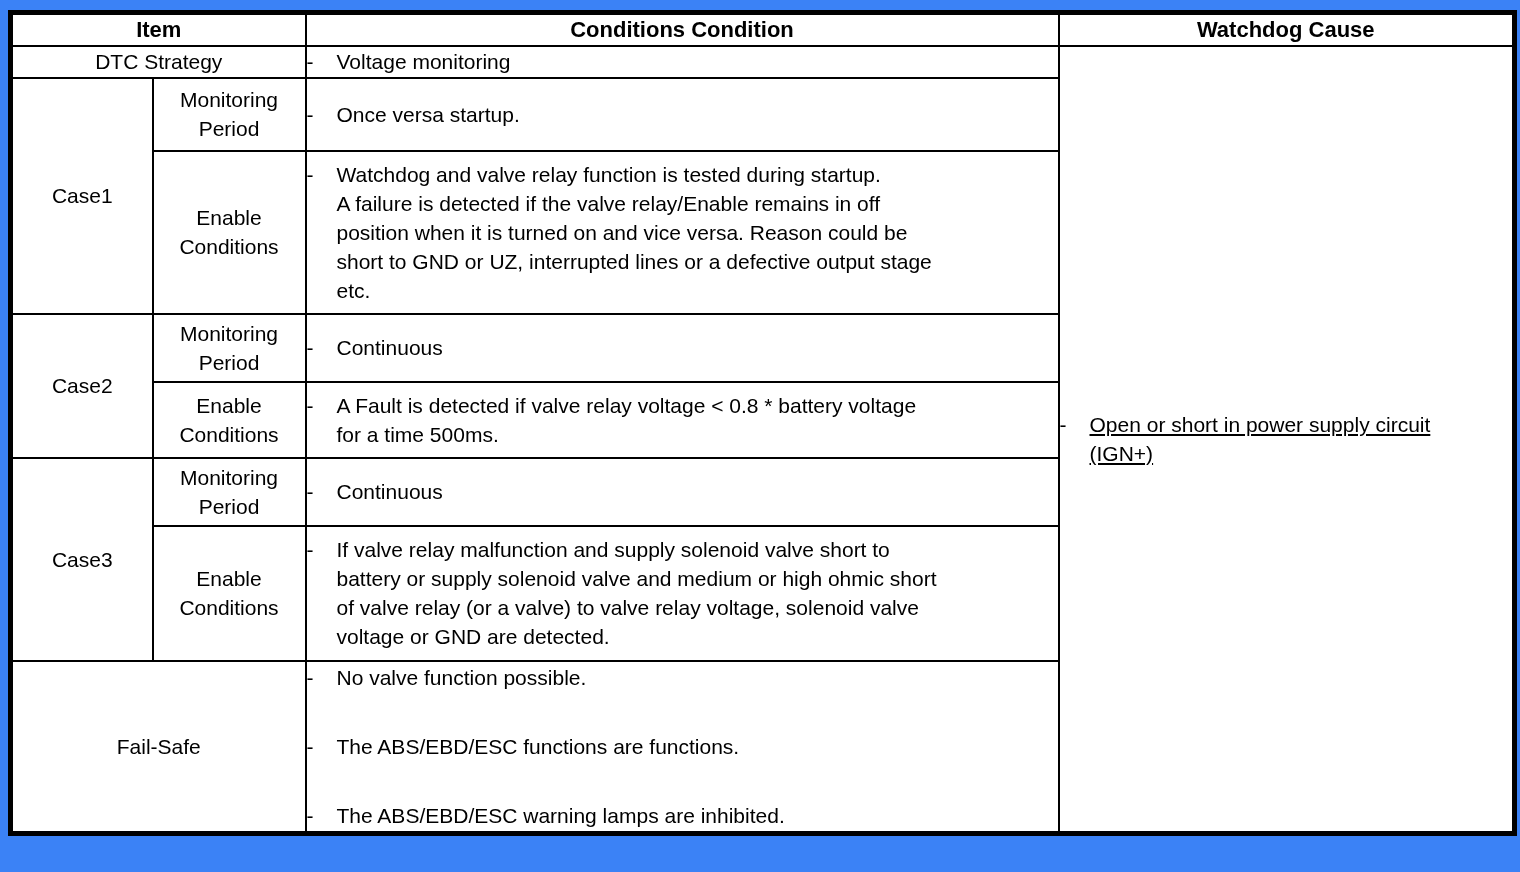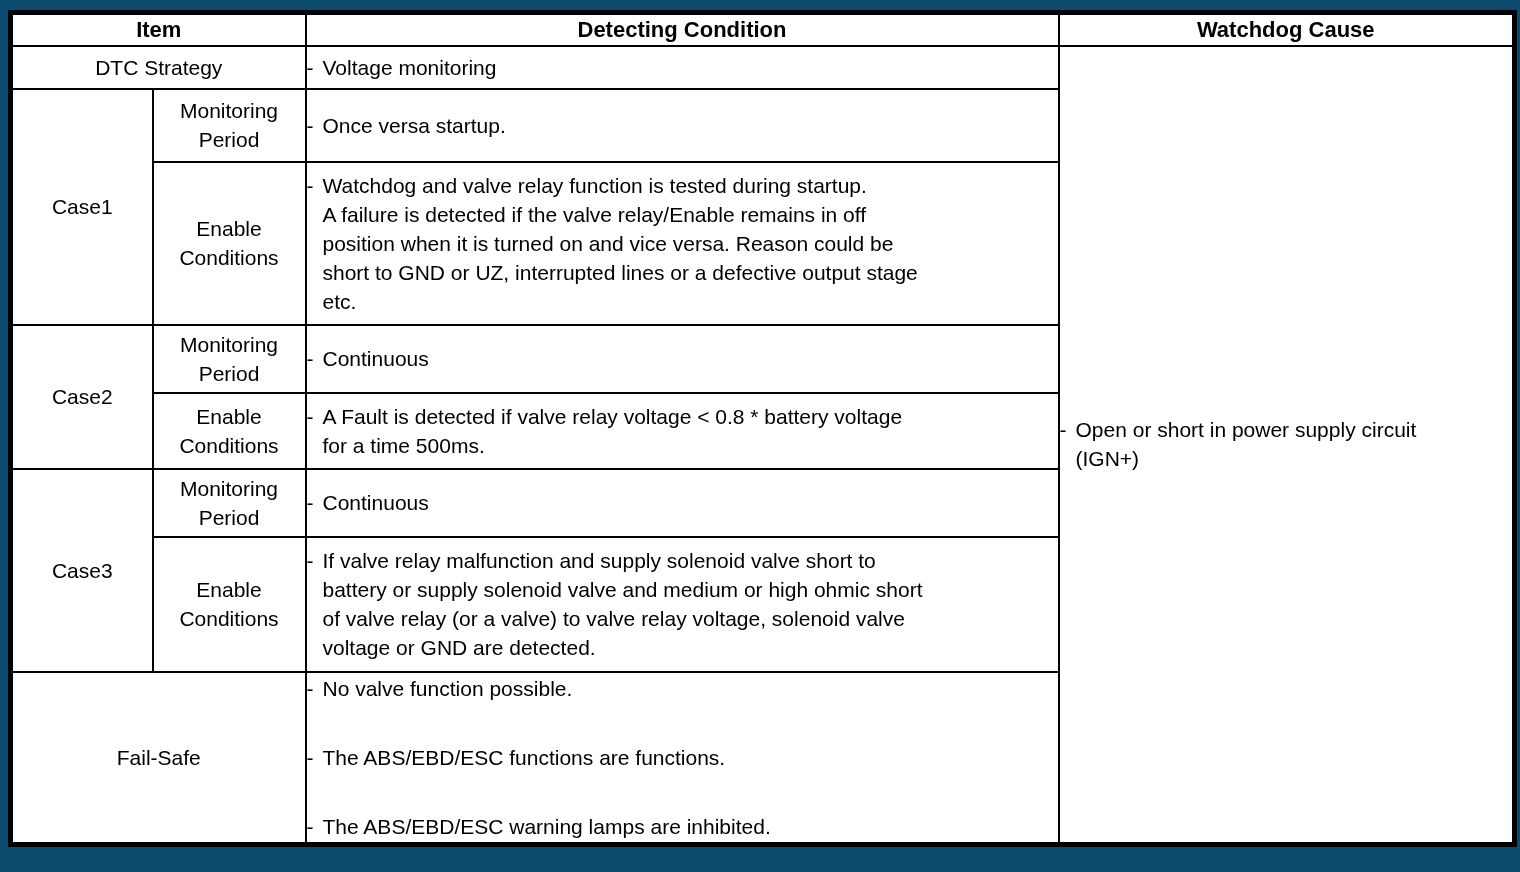--- a/index.html
+++ b/index.html
@@ -9,21 +9,21 @@
     width: 1520px;
     height: 872px;
     overflow: hidden;
     font-family: "Liberation Sans", "DejaVu Sans", sans-serif;
     color: #000000;
   }
   .page {
     position: relative;
     width: 1520px;
     height: 872px;
-    background: #0c4a6e;
+    background: #3b82f6;
   }
   table.dtc-table {
     position: absolute;
     left: 8px;
     top: 10px;
     width: 1504px;
     border-collapse: collapse;
     table-layout: fixed;
     border: 5px solid #000000;
     font-size: 21px;
@@ -50,32 +50,34 @@
   .bullet {
     display: flex;
     align-items: flex-start;
   }
   .bullet .dash {
     flex: 0 0 auto;
     padding-right: 9px;
   }
   .bullet .txt {
     white-space: pre-line;
+    margin-left: 14px;
   }
   .fs-list {
     display: flex;
     flex-direction: column;
     gap: 40px;
   }
   .pc-cell .txt {
     white-space: pre-line;
+    text-decoration: underline;
   }
   
   tr.r-header     { height: 33px; }
-  tr.r-dtc        { height: 43px; }
+  tr.r-dtc        { height: 32px; }
   tr.r-c1mp       { height: 73px; }
   tr.r-c1ec       { height: 163px; }
   tr.r-c2mp       { height: 68px; }
   tr.r-c2ec       { height: 76px; }
   tr.r-c3mp       { height: 68px; }
   tr.r-c3ec       { height: 135px; }
   tr.r-fs         { height: 173px; }
 </style>
 </head>
 <body>
@@ -85,21 +87,21 @@
     <colgroup>
       <col style="width:142px">
       <col style="width:153px">
       <col style="width:753px">
       <col style="width:456px">
     </colgroup>
 
     <tbody>
         <tr class="r-header">
       <th colspan="2">Item</th>
-      <th>Detecting Condition</th>
+      <th>Conditions Condition</th>
       <th>Watchdog Cause</th>
     </tr>
 
     <tr class="r-dtc">
       <td colspan="2" class="label-cell">DTC Strategy</td>
       <td class="cond-cell">
         <div class="bullet">
           <span class="dash">-</span>
           <span class="txt">Voltage monitoring</span>
         </div>

